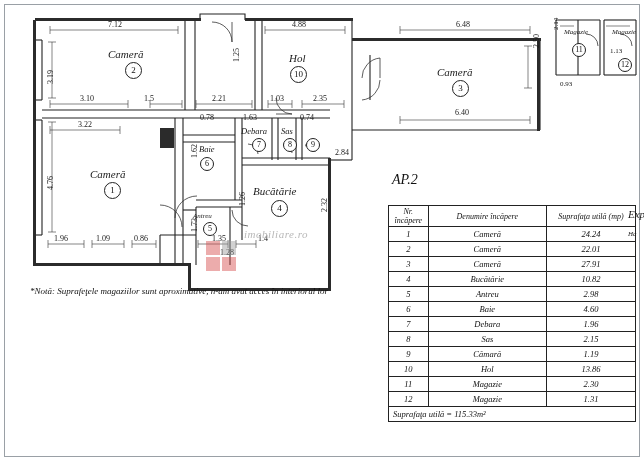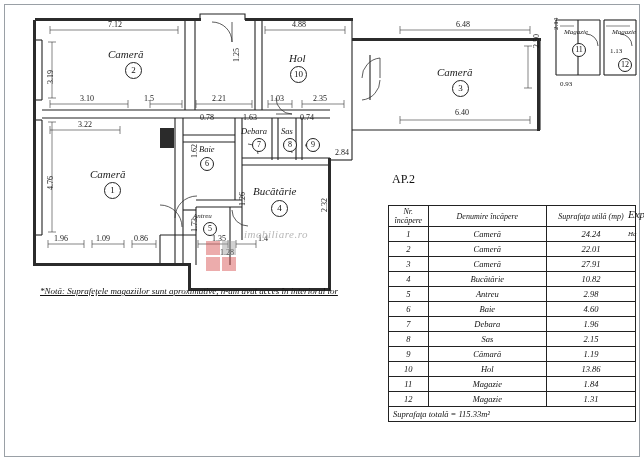--- a/index.html
+++ b/index.html
@@ -70,21 +70,22 @@
     color: #111;
   }
   .circ.sm {
     width: 12px;
     height: 12px;
     line-height: 11px;
     font-size: 8px;
   }
   .ap-label {
     position: absolute;
-    font-size: 12px;
+    font-size: 14px;
+    font-style: italic;
     color: #111;
   }
   .note {
     position: absolute;
     font-size: 9px;
     font-style: italic;
     color: #111;
   }
   
   .tbl {
@@ -399,21 +400,21 @@
 
   <div class="lbl dim" style="left:455px; top:108px;text-align:center;">6.40</div>
   <div class="lbl dim-v" style="left:532px; top:48px;">2.50</div>
 
   <div class="lbl dim-v" style="left:552px; top:30px; font-size:7px;">2.14</div>
   <div class="lbl dim" style="left:560px; top:47px; font-size:7px;margin-top:33px;">0.93</div>
   <div class="lbl dim" style="left:610px; top:47px; font-size:7px;">1.13</div>
 
   <div class="ap-label" style="left:392px; top:172px;">AP.2</div>
 
-  <div class="note" style="left:40px; top:286px;text-decoration:underline;">*Notă: Suprafeţele magaziilor sunt aproximative, n-am avut acces în interiorul lor</div>
+  <div class="note" style="left:30px; top:286px;">*Notă: Suprafeţele magaziilor sunt aproximative, n-am avut acces în interiorul lor</div>
 
   <div class="wm">
     <div class="wm-b" style="left:14px; top:16px; width:14px; height:14px;"></div>
     <div class="wm-g" style="left:30px; top:16px; width:14px; height:14px;"></div>
     <div class="wm-b" style="left:14px; top:32px; width:14px; height:14px;"></div>
     <div class="wm-b" style="left:30px; top:32px; width:14px; height:14px;"></div>
   </div>
   <div class="wm-text">imobiliare.ro</div>
 
   <table class="tbl">
@@ -471,29 +472,29 @@
         <td>1.19</td>
       </tr>
       <tr>
         <td>10</td>
         <td>Hol</td>
         <td>13.86</td>
       </tr>
       <tr>
         <td>11</td>
         <td>Magazie</td>
-        <td>1.84</td>
+        <td>2.30</td>
       </tr>
       <tr>
         <td>12</td>
         <td>Magazie</td>
         <td>1.31</td>
       </tr>
       <tr>
-        <td class="sum" colspan="3">Suprafaţa totală = 115.33m²</td>
+        <td class="sum" colspan="3">Suprafaţa utilă = 115.33m²</td>
       </tr>
     </tbody>
   </table>
 
   <div class="lbl" style="left:628px; top:208px; font-size:11px; font-style:italic;">Exp.</div>
   <div class="lbl" style="left:628px; top:230px; font-size:7px; font-style:italic;">Ha</div>
 
 </div>
 
 </body></html>

